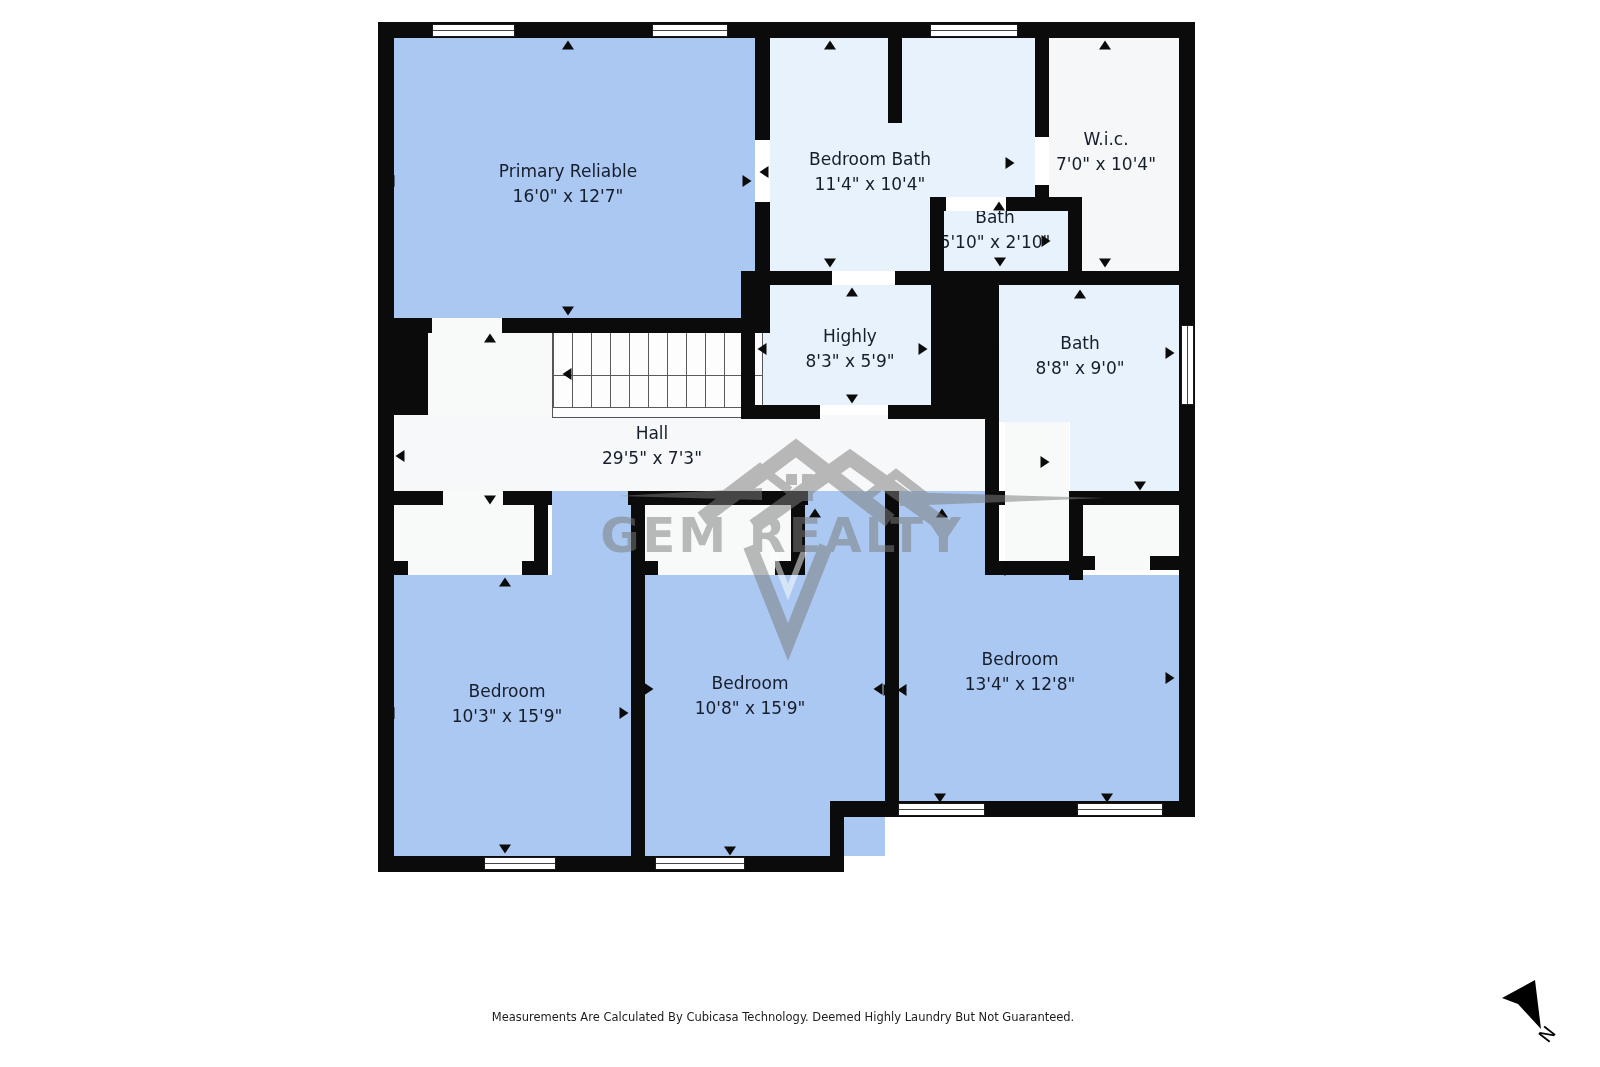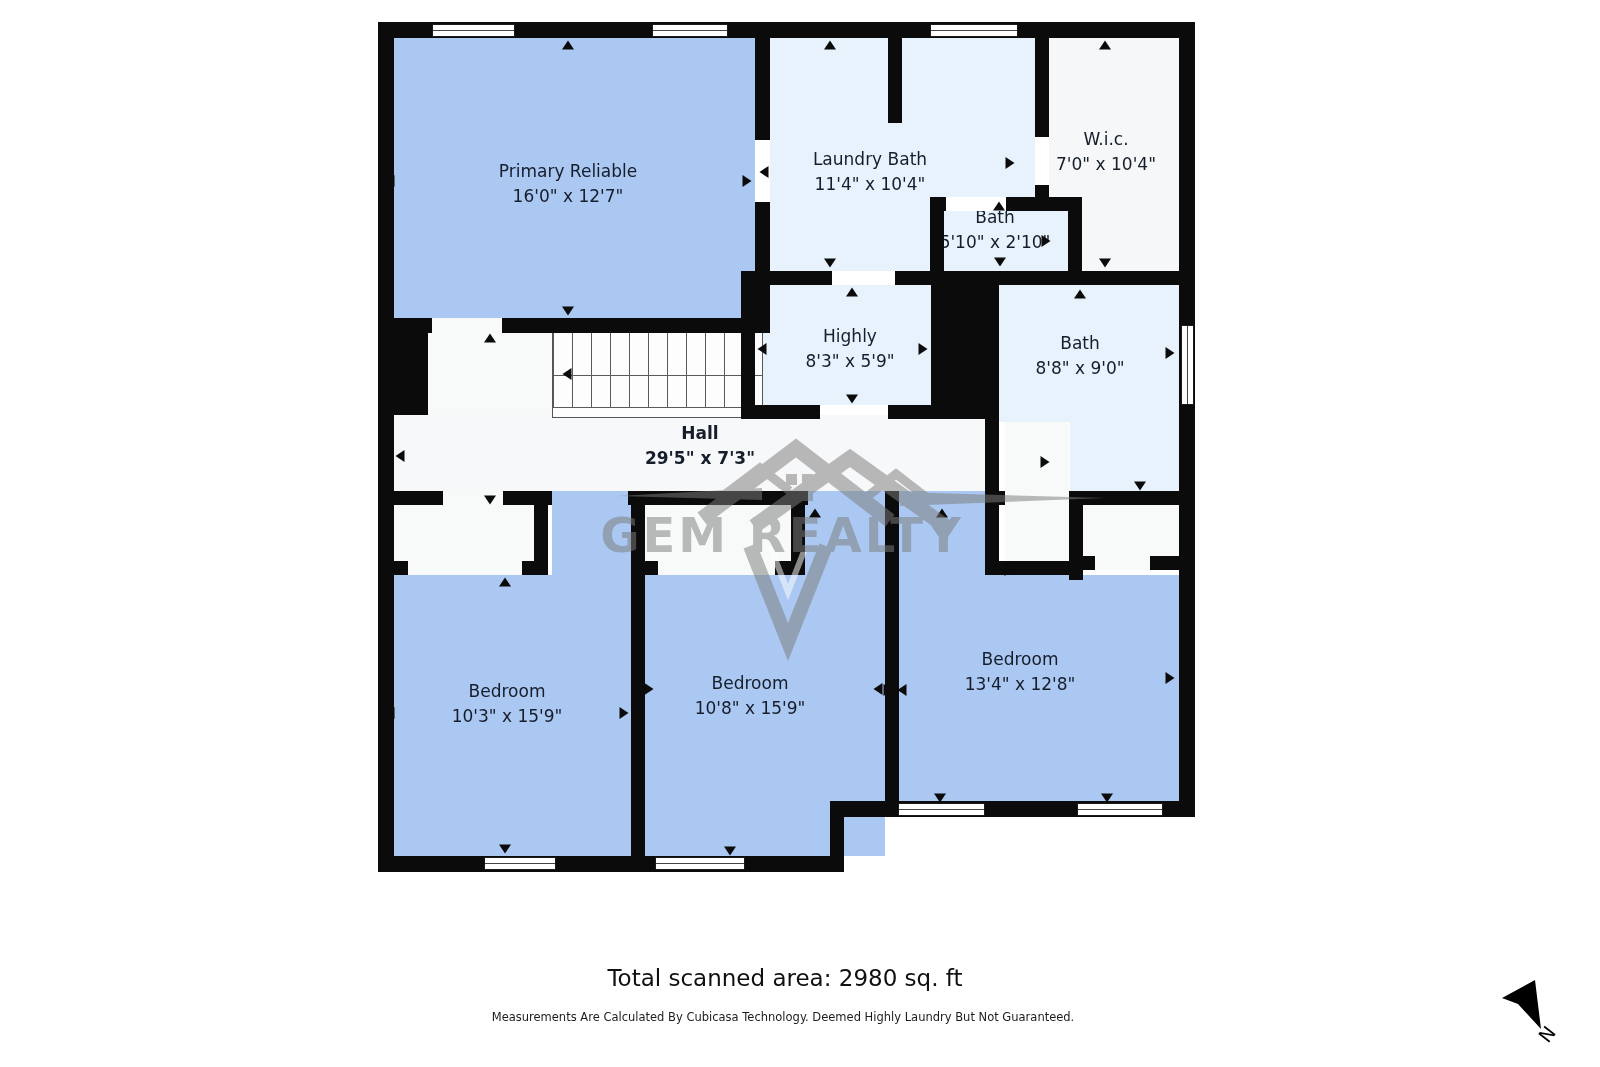--- a/index.html
+++ b/index.html
@@ -161,40 +161,40 @@
       <div class="arrow r" style="left: 888px; top: 690px;"></div>
       <div class="arrow l" style="left: 902px; top: 690px;"></div>
       <div class="arrow d" style="left: 940px; top: 798px;"></div>
       <div class="arrow d" style="left: 1107px; top: 798px;"></div>
       <div class="arrow r" style="left: 1170px; top: 678px;"></div>
       <div class="room-label" style="left: 568px; top: 184px;">
         <div>Primary Reliable</div>
         <div>16'0" x 12'7"</div>
       </div>
       <div class="room-label" style="left: 870px; top: 172px;">
-        <div>Laundry Bath</div>
+        <div>Bedroom Bath</div>
         <div>11'4" x 10'4"</div>
       </div>
       <div class="room-label" style="left: 1106px; top: 152px;">
         <div>W.i.c.</div>
         <div>7'0" x 10'4"</div>
       </div>
       <div class="room-label" style="left: 995px; top: 230px;">
         <div>Bath</div>
         <div>5'10" x 2'10"</div>
       </div>
       <div class="room-label" style="left: 850px; top: 349px;">
         <div>Highly</div>
         <div>8'3" x 5'9"</div>
       </div>
       <div class="room-label" style="left: 1080px; top: 356px;">
         <div>Bath</div>
         <div>8'8" x 9'0"</div>
       </div>
-      <div class="room-label" style="left: 700px; top: 446px; font-weight: bold;">
+      <div class="room-label" style="left: 652px; top: 446px;">
         <div>Hall</div>
         <div>29'5" x 7'3"</div>
       </div>
       <div class="room-label" style="left: 507px; top: 704px;">
         <div>Bedroom</div>
         <div>10'3" x 15'9"</div>
       </div>
       <div class="room-label" style="left: 750px; top: 696px;">
         <div>Bedroom</div>
         <div>10'8" x 15'9"</div>
@@ -219,21 +219,20 @@
       <rect x="202" y="60" width="11" height="11"></rect>
       <polygon points="18,66 162,58 162,70"></polygon>
       <polygon points="300,62 505,68 300,76"></polygon>
     </g>
     <path d="M150 116 L188 212 L226 116" stroke="#7d7d7d" stroke-width="14" fill="none"></path>
     <path d="M170 116 L188 162 L206 116" stroke="#ffffff" stroke-width="6" fill="none"></path>
     <text x="182" y="122" text-anchor="middle" font-size="48" font-weight="bold" letter-spacing="3" fill="#7d7d7d">GEM REALTY</text>
   </svg>
 
 
-  <div id="footer-total">Total scanned area: 2980 sq. ft</div>
   <div id="footer-disclaimer">Measurements Are Calculated By Cubicasa Technology. Deemed Highly Laundry But Not Guaranteed.</div>
 
   <svg id="north" viewBox="0 0 120 120">
     <polygon points="75,40 42,58 58,64 81,89" fill="#000"></polygon>
     <text x="88" y="104" font-size="19" fill="#000" transform="rotate(-52 88 104)">N</text>
   </svg>
 
 </div>
 
 </body></html>

